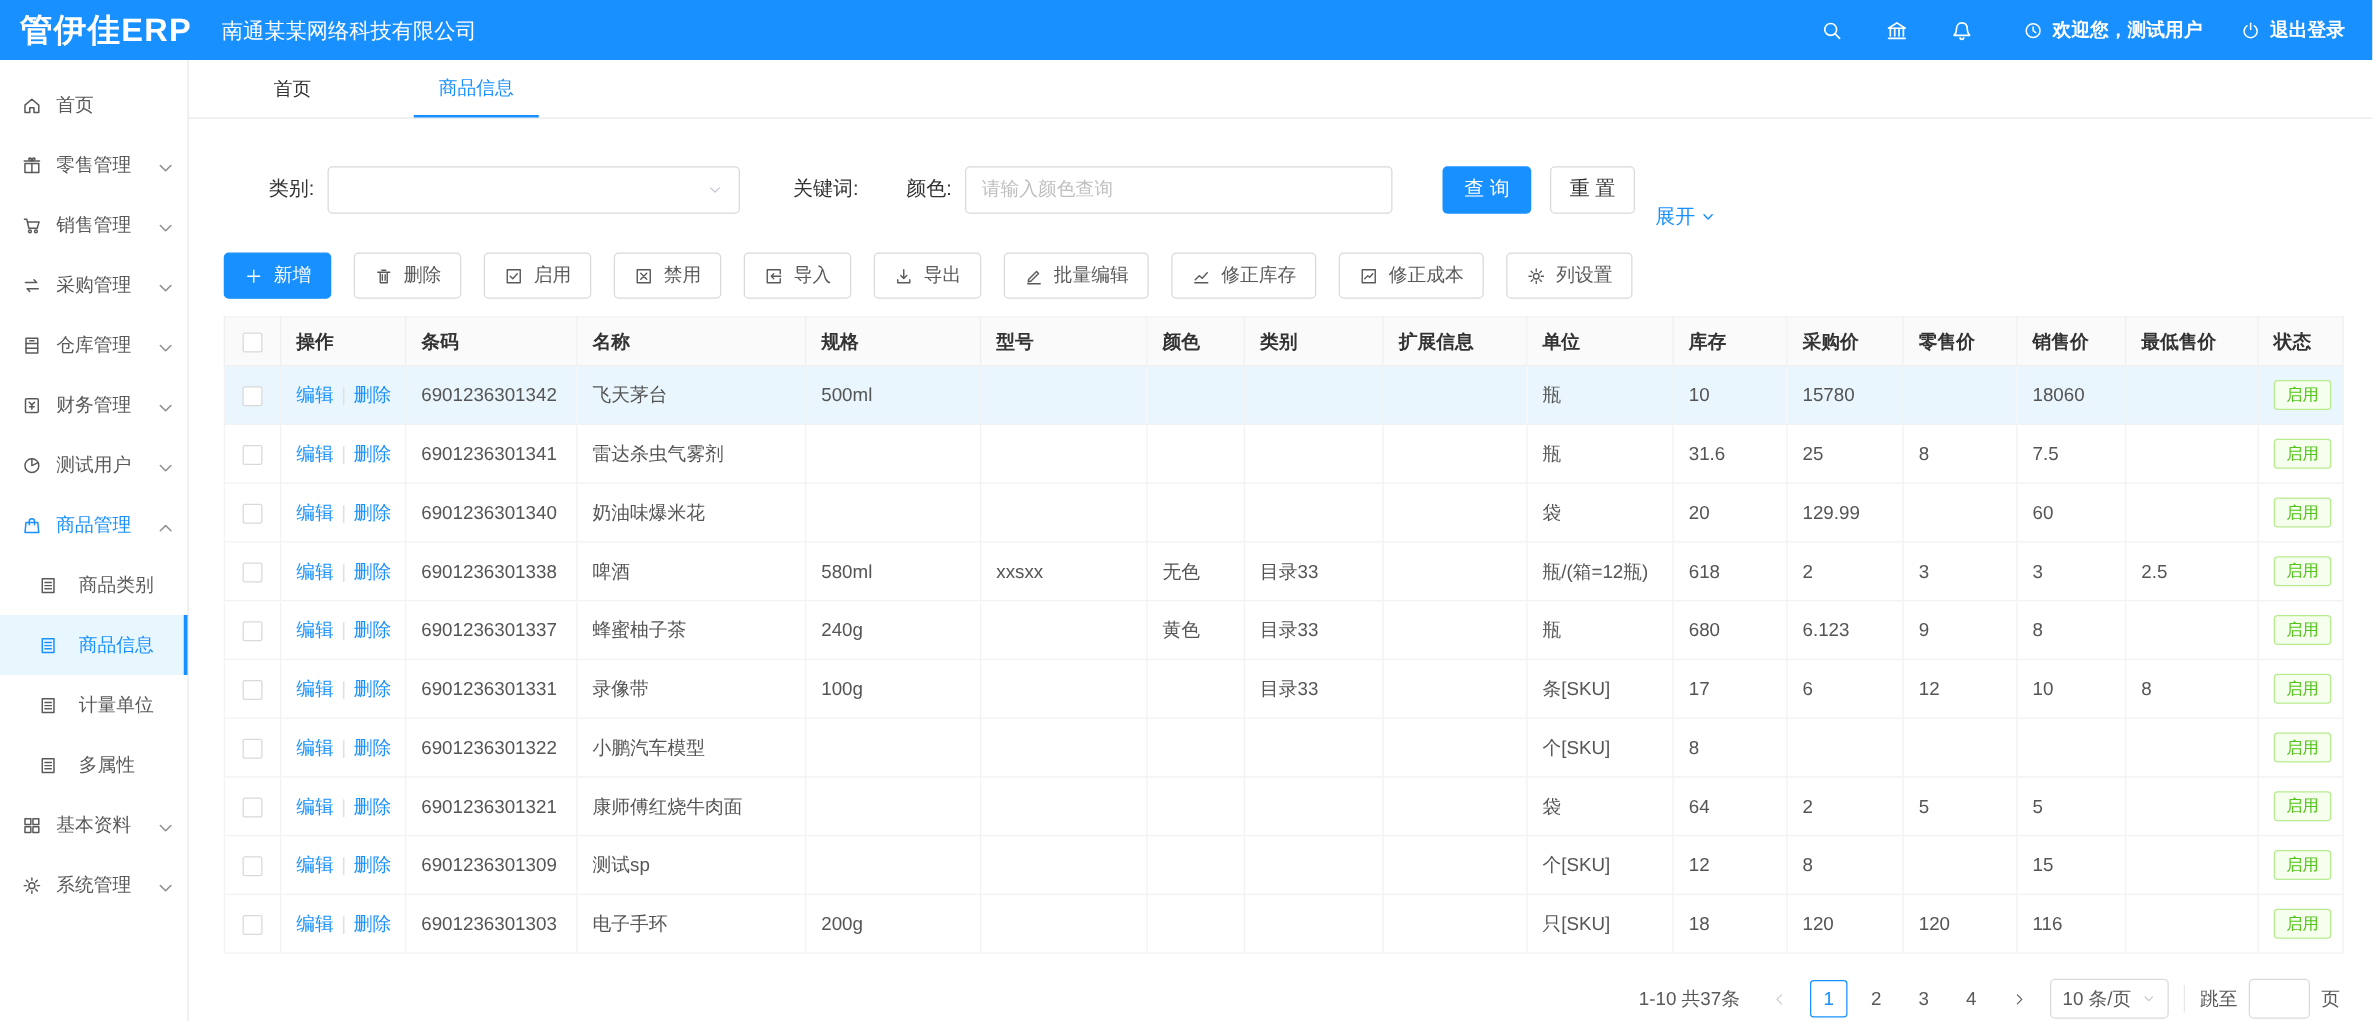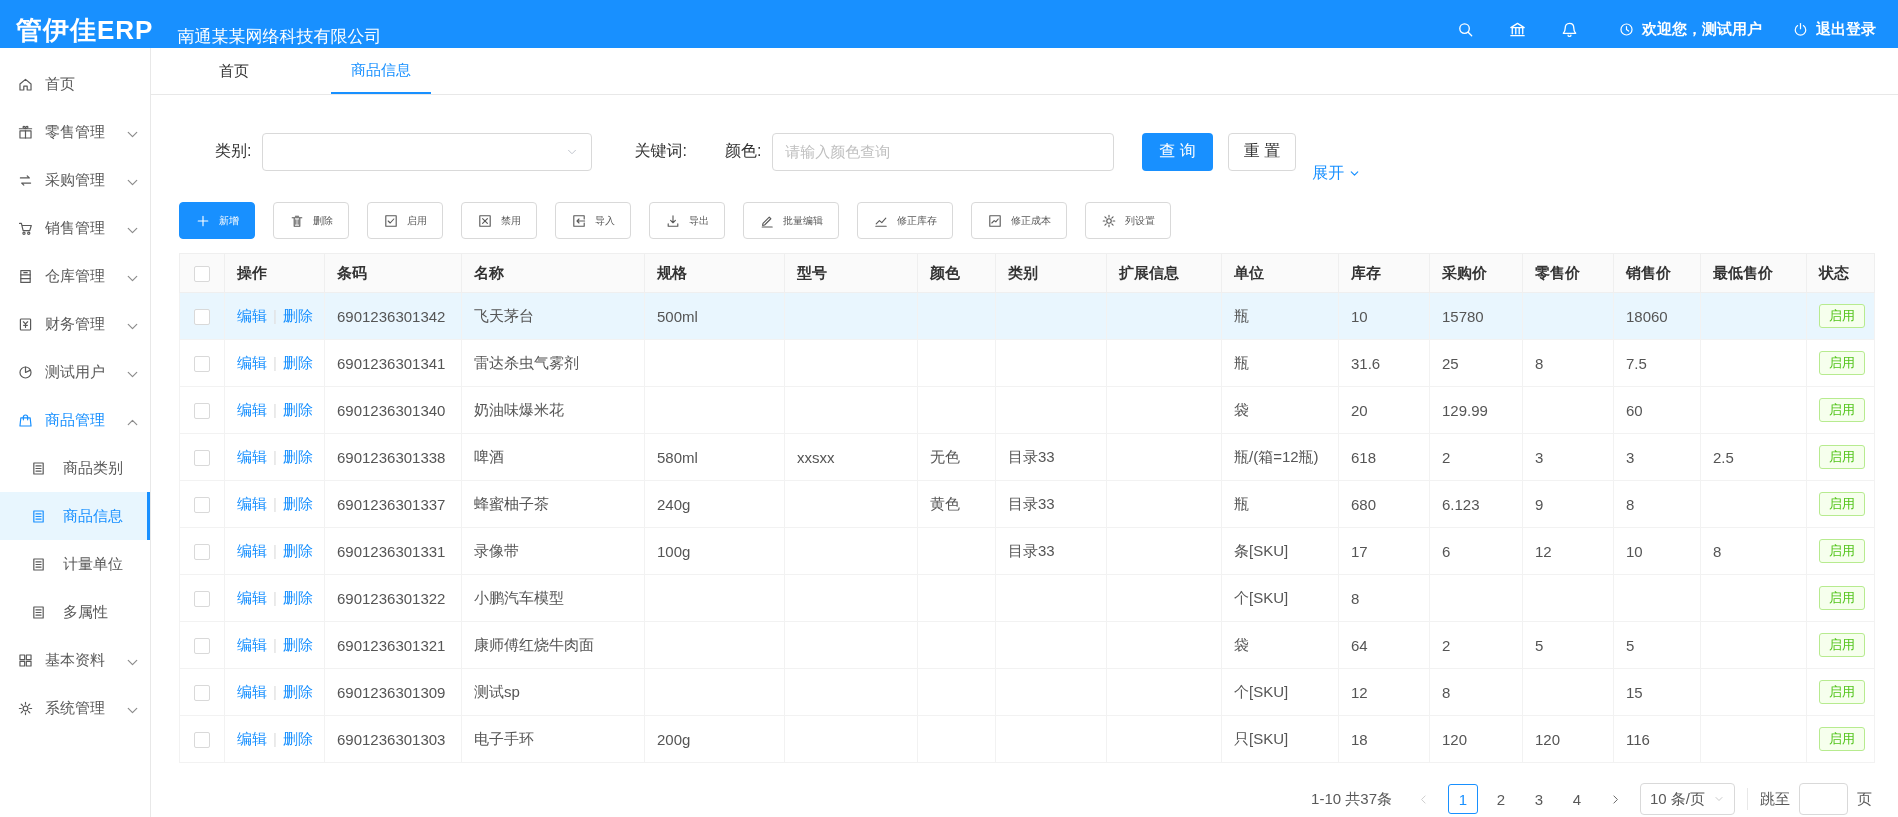--- a/index.html
+++ b/index.html
@@ -1,21 +1,21 @@
 <!DOCTYPE html>
 <html><head>
 <meta charset="utf-8">
 <style>
   * { margin:0; padding:0; box-sizing:border-box; }
   html,body { width:1898px; height:817px; overflow:hidden; background:#fff;
     font-family:"Liberation Sans","DejaVu Sans",sans-serif; color:#333; }
   :root { --blue:#1890ff; --border:#e8e8e8; }
 
   
-  .topbar { height:48px; background:var(--blue); display:flex; align-items:flex-end; color:#fff; }
+  .topbar { height:48px; background:var(--blue); display:flex; align-items:center; color:#fff; }
   .logo { font-size:26px; font-weight:bold; letter-spacing:1px; padding:0 24px 0 16px; }
   .company { font-size:17px; }
   .topbar-right { margin-left:auto; display:flex; align-items:center; gap:14px; padding-right:22px; font-size:15px; }
   .tb-icon { width:38px; height:38px; display:flex; align-items:center; justify-content:center; cursor:pointer; }
   .tb-icon svg { width:19px; height:19px; }
   .tb-user, .tb-logout { display:flex; align-items:center; gap:7px; cursor:pointer; margin-left:16px;font-weight:bold; }
   .tb-user svg, .tb-logout svg { width:17px; height:17px; }
   svg { stroke:currentColor; fill:none; stroke-width:1.4; stroke-linecap:round; stroke-linejoin:round; }
 
   
@@ -36,29 +36,29 @@
 
   
   .filters { display:flex; align-items:center; padding:24px 26px 10px 28px; font-size:16px; color:#333; }
   .flabel { margin-right:11px; white-space:nowrap;margin-left:36px; }
   .fselect, .finput { height:38px; border:1px solid #d9d9d9; border-radius:4px; background:#fff; display:flex; align-items:center; padding:0 12px; font-size:15px; }
   .fselect { width:330px; justify-content:flex-end; color:#c0c4cc; }
   .fselect .chev { width:14px; height:14px; }
   .finput { width:330px; }
   .finput input { border:none; outline:none; width:100%; font-size:15px; font-family:inherit; color:#333; }
   .finput input::placeholder { color:#bfbfbf; }
-  .g1{margin-left:42px;} .g2{margin-left:27px;} .g3{margin-left:28px;} .g4{margin-left:15px;} .g5{margin-left:16px;}
+  .g1{margin-left:42px;} .g2{margin-left:27px;} .g3{margin-left:40px;} .g4{margin-left:15px;} .g5{margin-left:16px;}
   .btn-primary { height:38px; padding:0 17px; background:var(--blue); color:#fff; border:none; border-radius:4px; font-size:16px; cursor:pointer; font-family:inherit; white-space:nowrap; }
   .btn-plain { height:38px; padding:0 15px; background:#fff; color:#333; border:1px solid #d9d9d9; border-radius:4px; font-size:16px; cursor:pointer; font-family:inherit; white-space:nowrap; }
   .expand { color:var(--blue); display:flex; align-items:center; gap:4px; cursor:pointer; font-size:16px;margin-top:44px; }
   .expand svg { width:13px; height:13px; stroke-width:1.8; }
 
   
   .toolbar { display:flex; align-items:center; gap:18px; padding:8px 26px 12px 28px; }
-  .tbtn { height:37px; padding:0 15px; display:inline-flex; align-items:center; gap:8px; background:#fff; border:1px solid #d9d9d9; border-radius:4px; font-size:10px; color:#595959; cursor:pointer; font-family:inherit; white-space:nowrap; }
+  .tbtn { height:37px; padding:0 15px; display:inline-flex; align-items:center; gap:8px; background:#fff; border:1px solid #d9d9d9; border-radius:4px; font-size:15px; color:#595959; cursor:pointer; font-family:inherit; white-space:nowrap; }
   .tbtn svg { width:16px; height:16px; }
   .tbtn.primary { background:var(--blue); border-color:var(--blue); color:#fff; }
 
   
   table { width:1695px; margin:2px 26px 0 28px; border-collapse:collapse; table-layout:fixed; }
   th { background:#fafafa; height:39px; font-size:15px; font-weight:bold; color:#333; text-align:left; padding:0 12px; border:1px solid #efefef; white-space:nowrap; overflow:hidden; }
   td { height:47px; font-size:15px; color:#555; text-align:left; padding:0 12px; border:1px solid #f2f2f2; border-top:none; white-space:nowrap; overflow:hidden; }
   tr.hl td { background:#e9f6fe; }
   td.ck, th.ck { text-align:center; padding:0; }
   .cb { display:inline-block; width:16px; height:16px; border:1px solid #d9d9d9; border-radius:2px; background:#fff; vertical-align:middle; cursor:pointer; }
@@ -145,37 +145,37 @@
         </svg>
       </span>
       <span>零售管理</span>
       <span class="chev"><svg viewBox="0 0 20 20" class="">
           <path d="M5 7.5 L10 12.5 L15 7.5"></path>
         </svg></span>
     </div>
     <div class="side-item">
       <span style="display:flex">
         <svg viewBox="0 0 20 20" class="">
-          <path d="M4 7 H14.5 L12 4.5 M16 13 H5.5 L8 15.5"></path>
-        </svg>
-      </span>
-      <span>采购管理</span>
-      <span class="chev"><svg viewBox="0 0 20 20" class="">
-          <path d="M5 7.5 L10 12.5 L15 7.5"></path>
-        </svg></span>
-    </div>
-    <div class="side-item">
-      <span style="display:flex">
-        <svg viewBox="0 0 20 20" class="">
           <path d="M3 4 H5.2 L7.2 12.5 H15 L16.8 6.5 H6"></path>
           <circle cx="8.2" cy="15.5" r="1.3"></circle>
           <circle cx="13.8" cy="15.5" r="1.3"></circle>
         </svg>
       </span>
       <span>销售管理</span>
+      <span class="chev"><svg viewBox="0 0 20 20" class="">
+          <path d="M5 7.5 L10 12.5 L15 7.5"></path>
+        </svg></span>
+    </div>
+    <div class="side-item">
+      <span style="display:flex">
+        <svg viewBox="0 0 20 20" class="">
+          <path d="M4 7 H14.5 L12 4.5 M16 13 H5.5 L8 15.5"></path>
+        </svg>
+      </span>
+      <span>采购管理</span>
       <span class="chev"><svg viewBox="0 0 20 20" class="">
           <path d="M5 7.5 L10 12.5 L15 7.5"></path>
         </svg></span>
     </div>
     <div class="side-item">
       <span style="display:flex">
         <svg viewBox="0 0 20 20" class="">
           <rect x="4.5" y="3" width="11" height="14"></rect>
           <line x1="4.5" y1="8" x2="15.5" y2="8"></line>
           <line x1="4.5" y1="12.5" x2="15.5" y2="12.5"></line>

